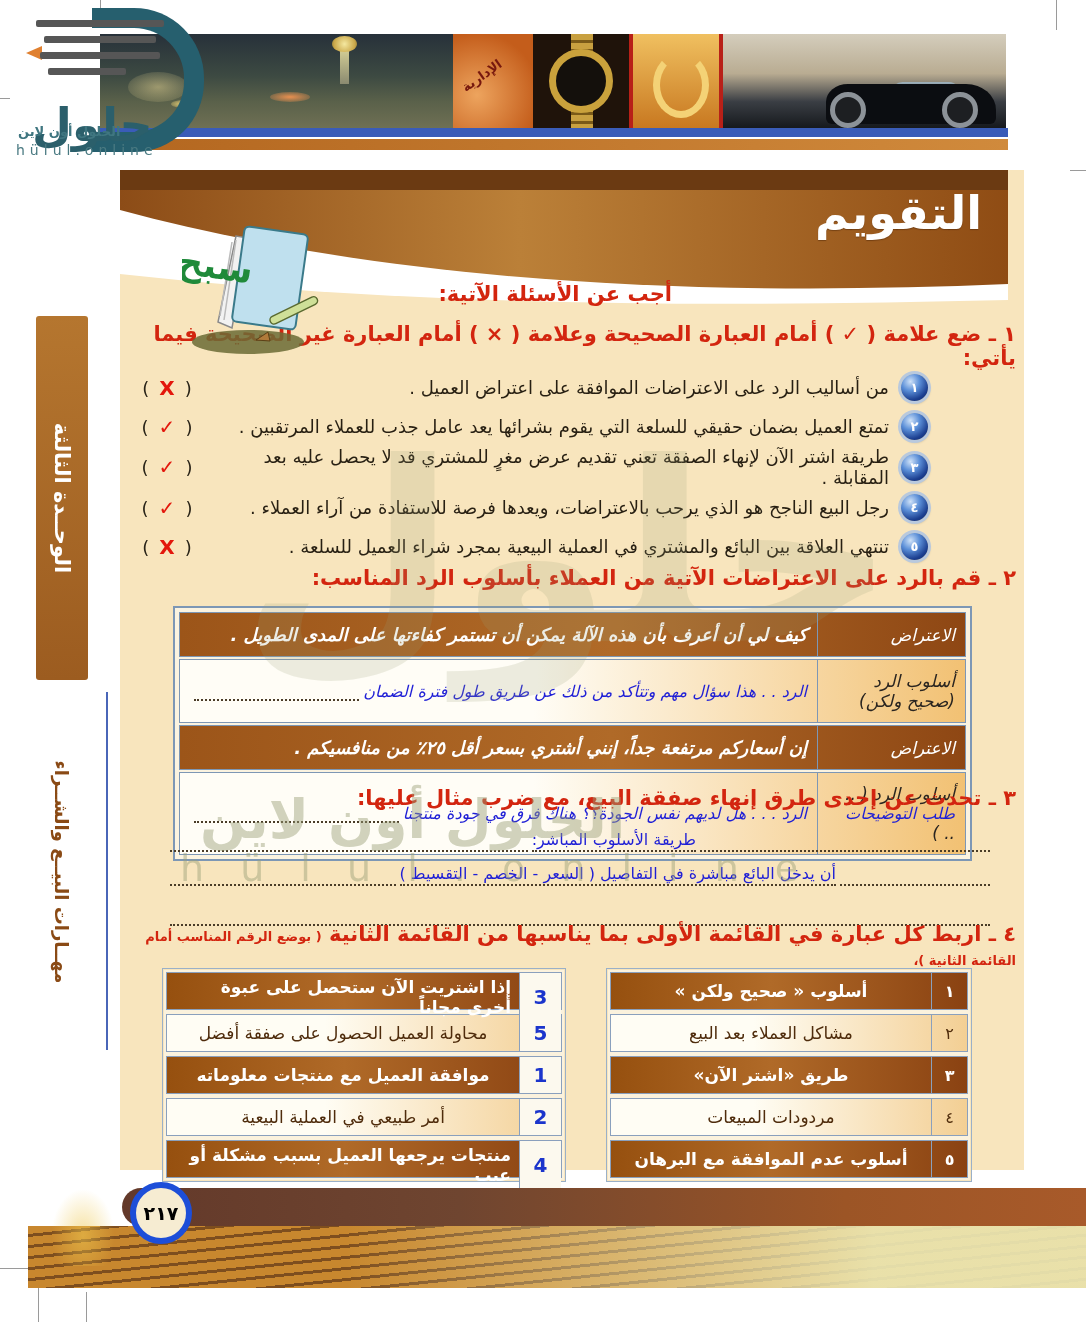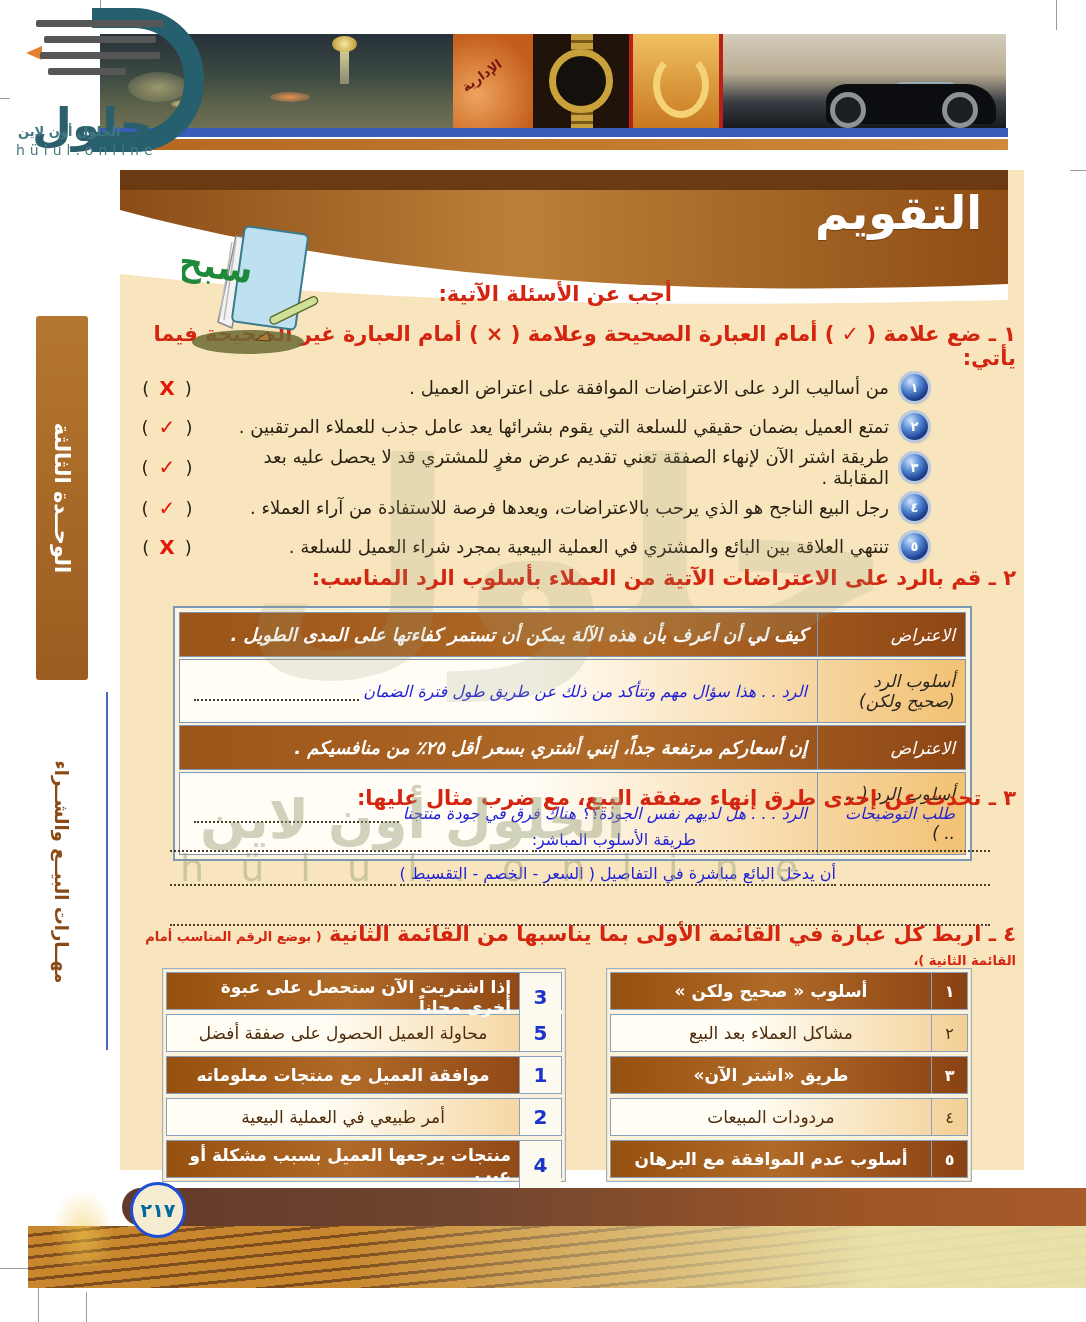--- a/index.html
+++ b/index.html
@@ -101,21 +101,21 @@
   .blueline{position:absolute;left:106px;top:692px;width:2px;height:358px;background:#4a66b8;z-index:9;}
 
   
   .wm{position:absolute;color:#9aa078;pointer-events:none;z-index:20;}
   .wm-big{left:240px;top:430px;font-size:250px;font-weight:bold;opacity:.18;line-height:1;}
   .wm-ar{left:200px;top:788px;font-size:54px;font-weight:bold;opacity:.45;}
   .wm-en{left:180px;top:846px;font-size:38px;letter-spacing:12px;opacity:.45;direction:ltr;}
 
   
   .fbar{position:absolute;left:122px;top:1188px;width:964px;height:38px;border-radius:19px 0 0 19px;background:linear-gradient(90deg,#63392a,#6f4530 35%,#9c5526 75%,#a85a2a);z-index:10;}
-  .fcircle{position:absolute;left:130px;top:1182px;width:50px;height:50px;border-radius:50%;background:#f6ecd2;border:3px solid #1d4ed8;color:#0369a1;display:flex;align-items:center;justify-content:center;font-size:19px;font-weight:bold;letter-spacing:2px;z-index:11;}
+  .fcircle{position:absolute;left:130px;top:1182px;width:50px;height:50px;border-radius:50%;background:#f6ecd2;border:6px solid #1d4ed8;color:#000000;display:flex;align-items:center;justify-content:center;font-size:19px;font-weight:bold;letter-spacing:2px;z-index:11;}
   .fband{position:absolute;left:28px;top:1226px;width:1058px;height:62px;background:linear-gradient(to right,rgba(233,228,168,0) 30%,rgba(236,232,180,.92) 80%),repeating-linear-gradient(174deg,#c8872e 0 8px,#7e4e1e 8px 11px);z-index:9;}
   .ghost{position:absolute;left:52px;top:1190px;width:62px;height:76px;background:radial-gradient(ellipse at 50% 60%,rgba(238,200,80,.55),rgba(238,200,80,0) 72%);z-index:11;}
 </style>
 </head>
 <body>
 
 <div class="canvas">
 
   <div class="crop" style="left:100px;top:0;width:1px;height:14px;"></div>
   <div class="crop" style="left:0;top:98px;width:10px;height:1px;"></div>

